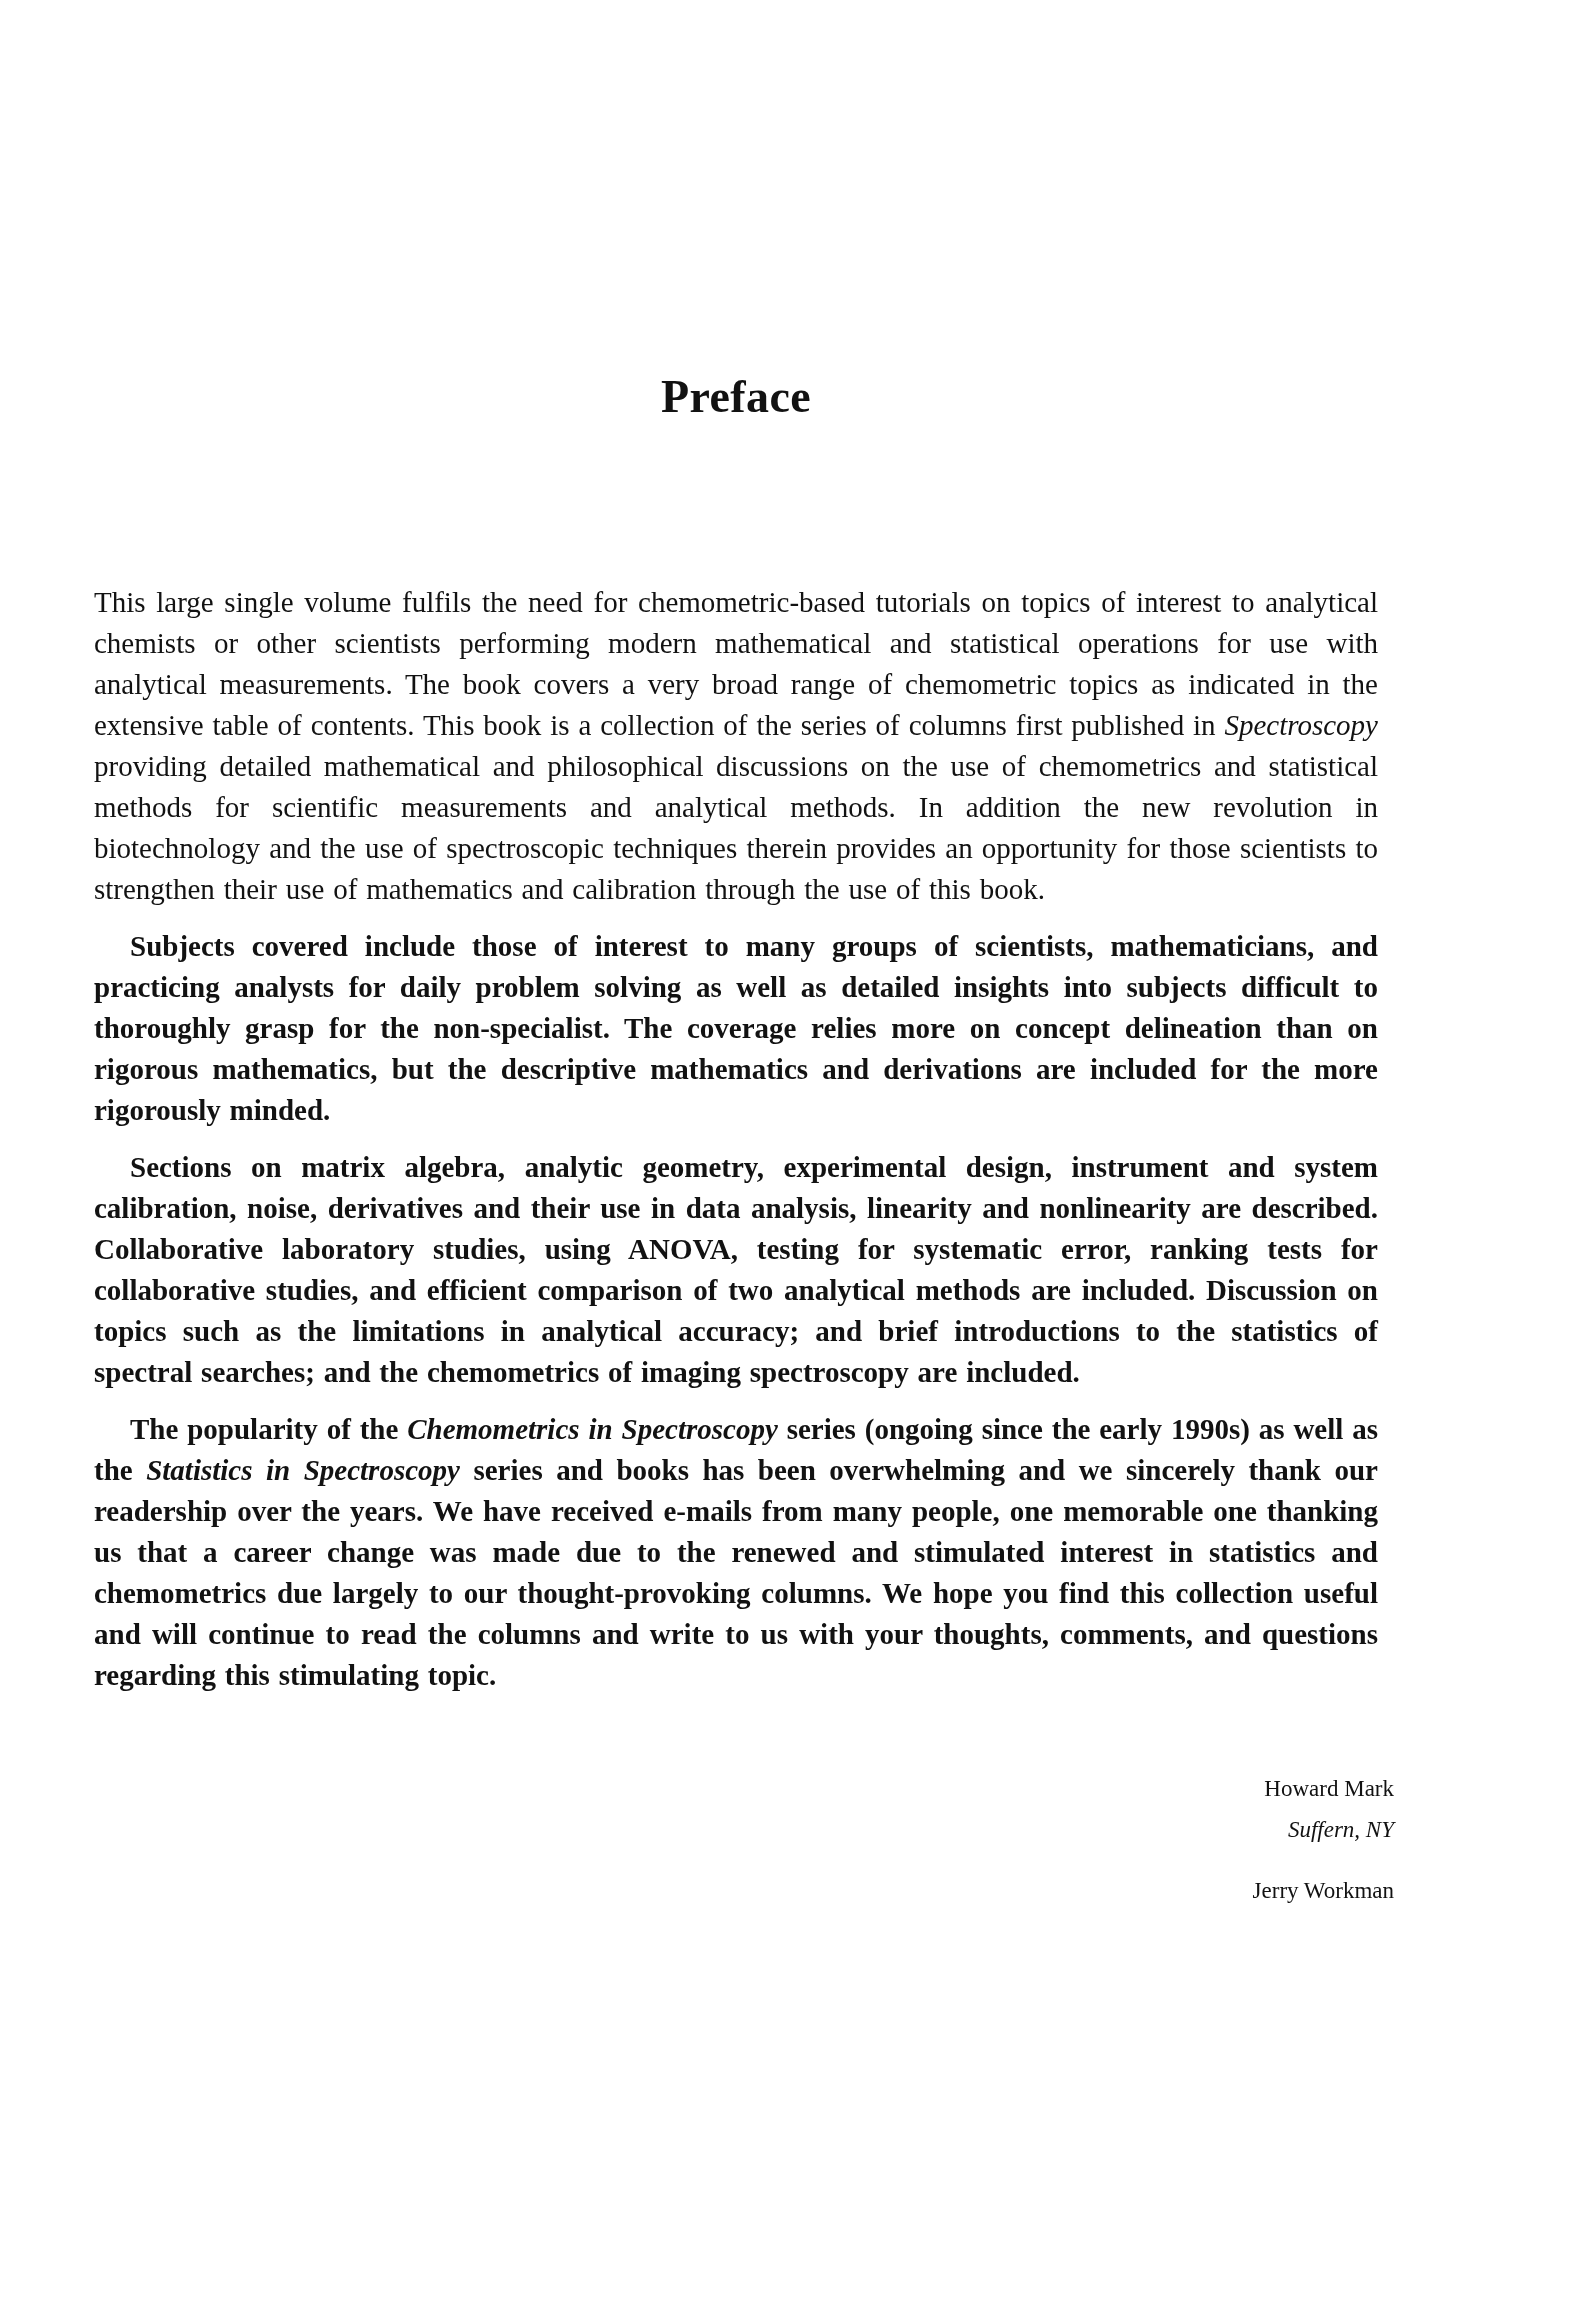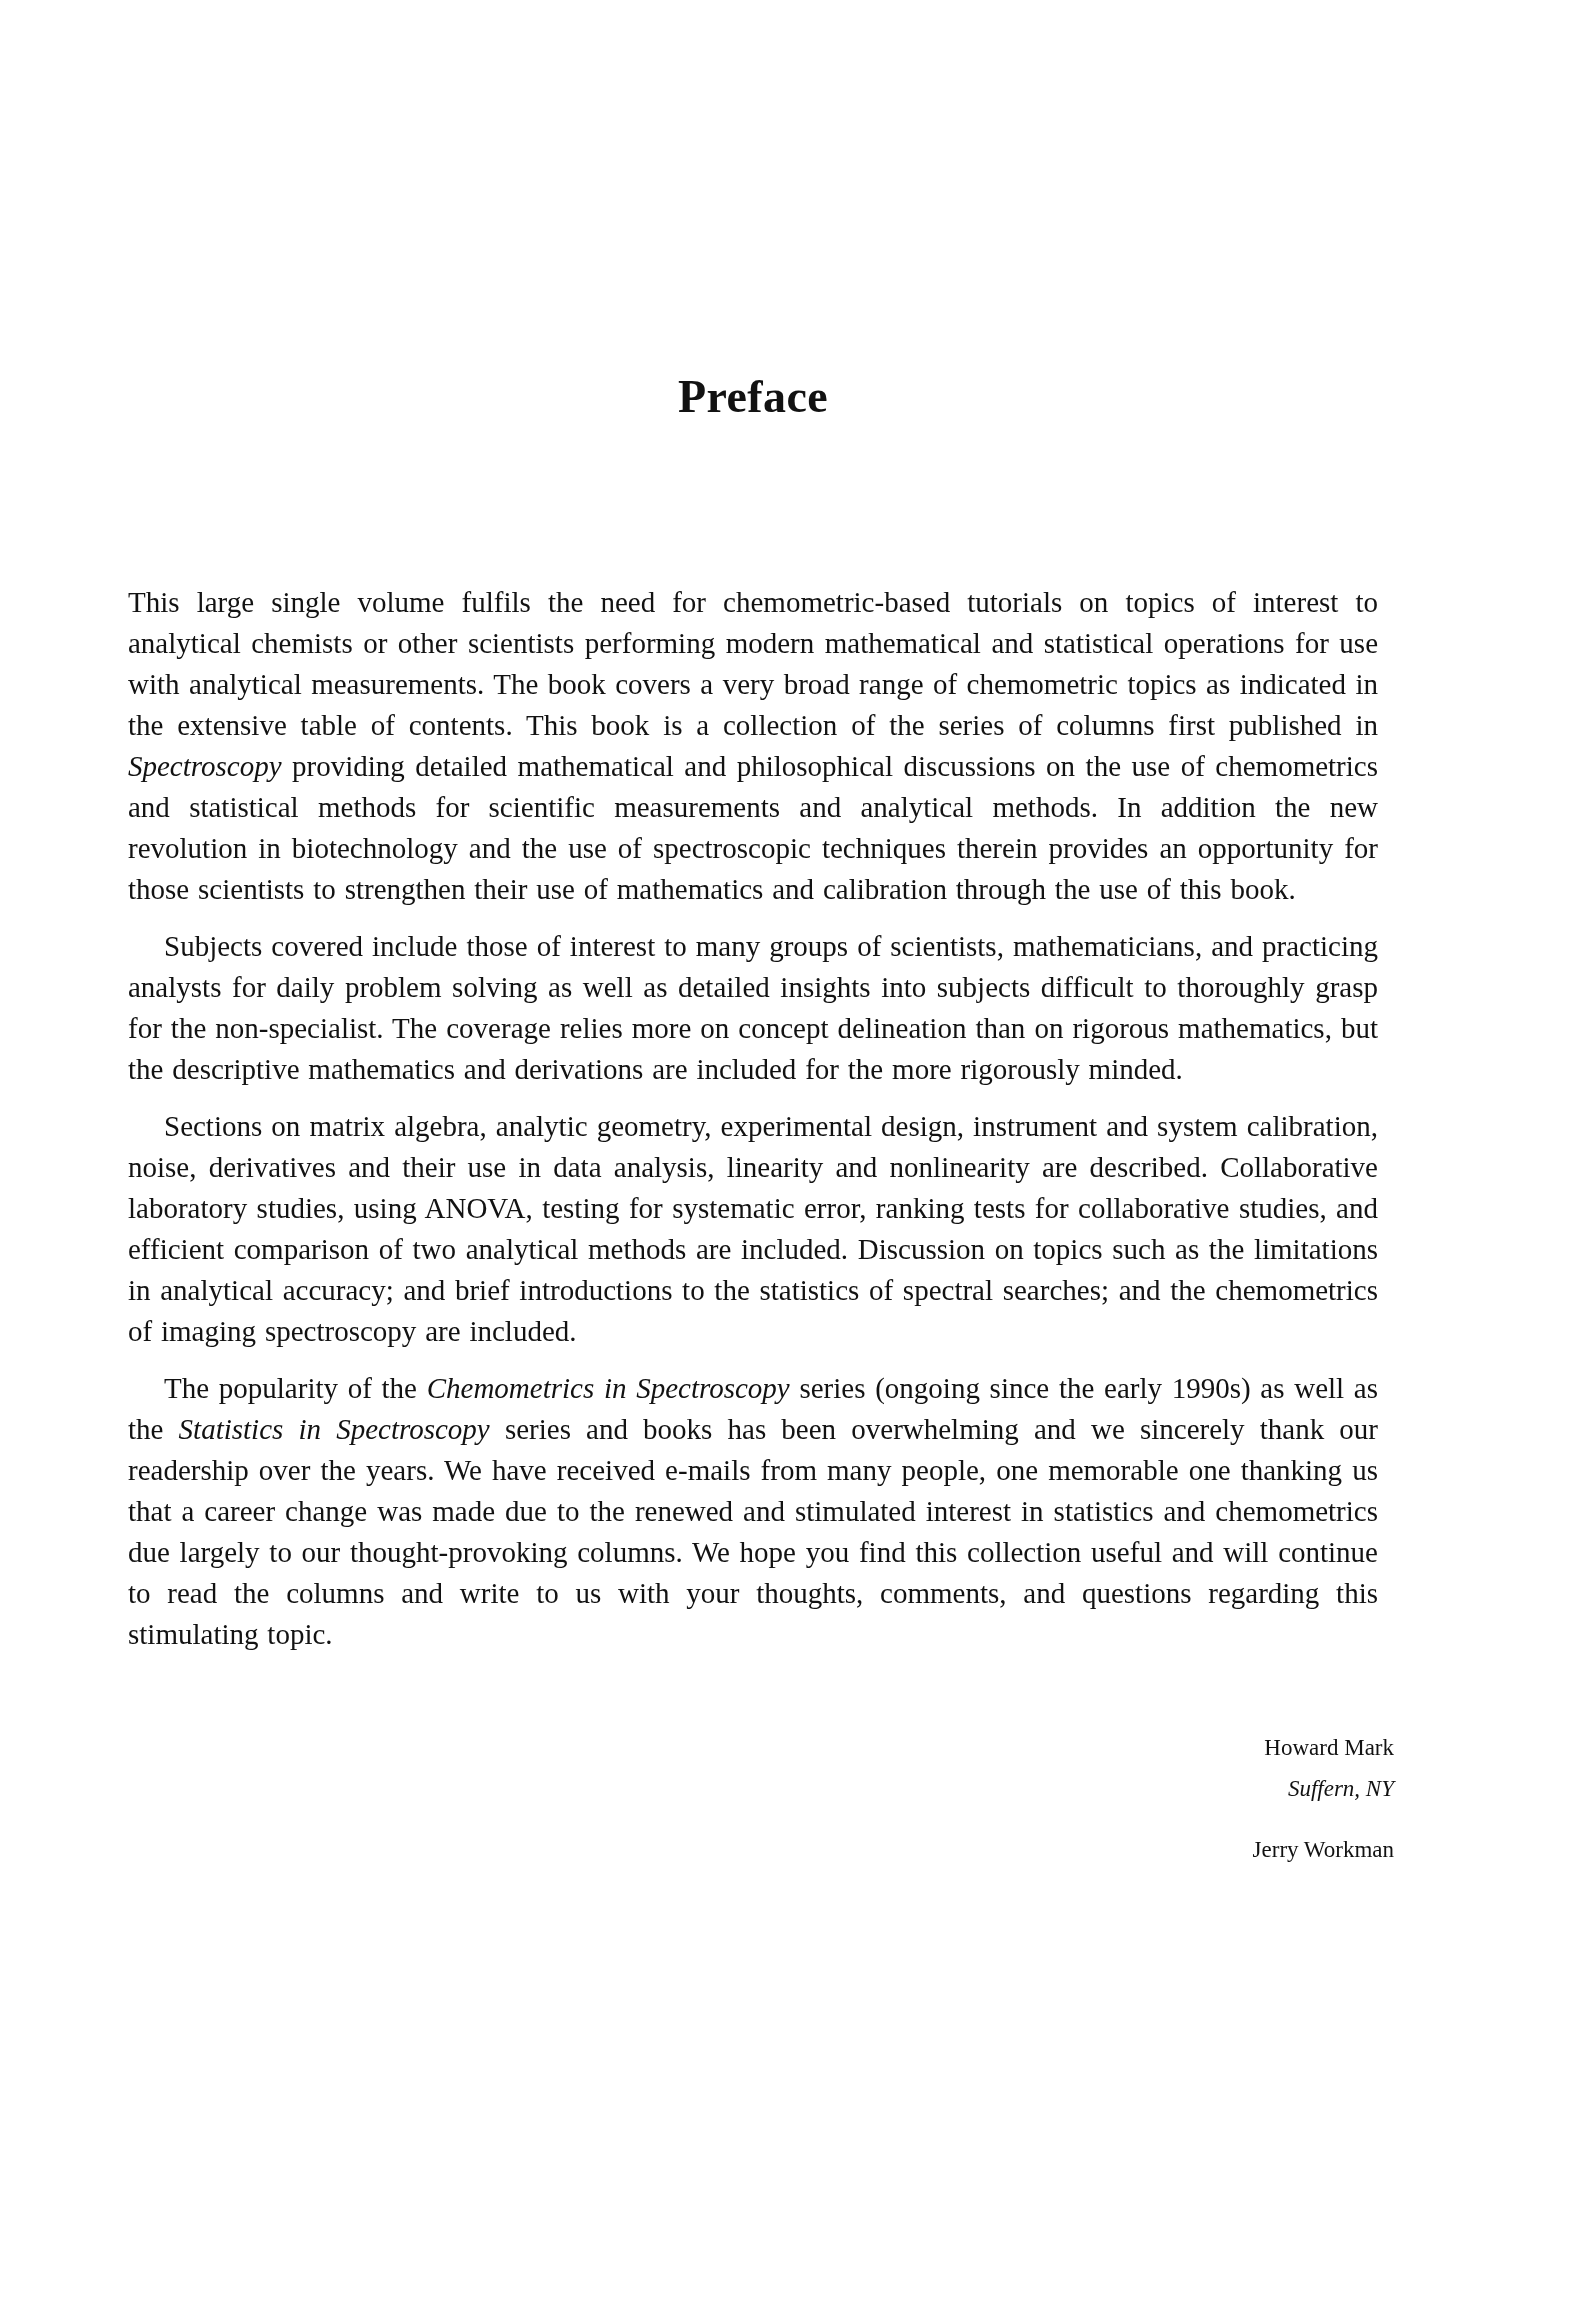--- a/index.html
+++ b/index.html
@@ -10,40 +10,41 @@
     width: 1586px;
     height: 2319px;
     background: #ffffff;
     color: #121212;
     font-family: "Liberation Serif", serif;
   }
   .page {
     box-sizing: border-box;
     width: 1586px;
     height: 2319px;
-    padding: 370px 192px 0 112px;
+    padding: 370px 192px 0 78px;
     background: #ffffff;
     border-radius: 12px;
   }
   .title {
     margin: 0 0 159px 0;
     text-align: center;
     font-size: 46px;
     font-weight: bold;
     letter-spacing: 0.4px;
   }
   .body-text p {
     margin: 16px;
     font-size: 29px;
     line-height: 41px;
     text-align: justify;
     word-spacing: 1.6px;
   }
   .body-text p.indented {
     text-indent: 36px;
+    font-weight: bold;
   }
   .italic {
     font-style: italic;
   }
   .signatures {
     margin-top: 72px;
     text-align: right;
     font-size: 23px;
     line-height: 41px;
   }

